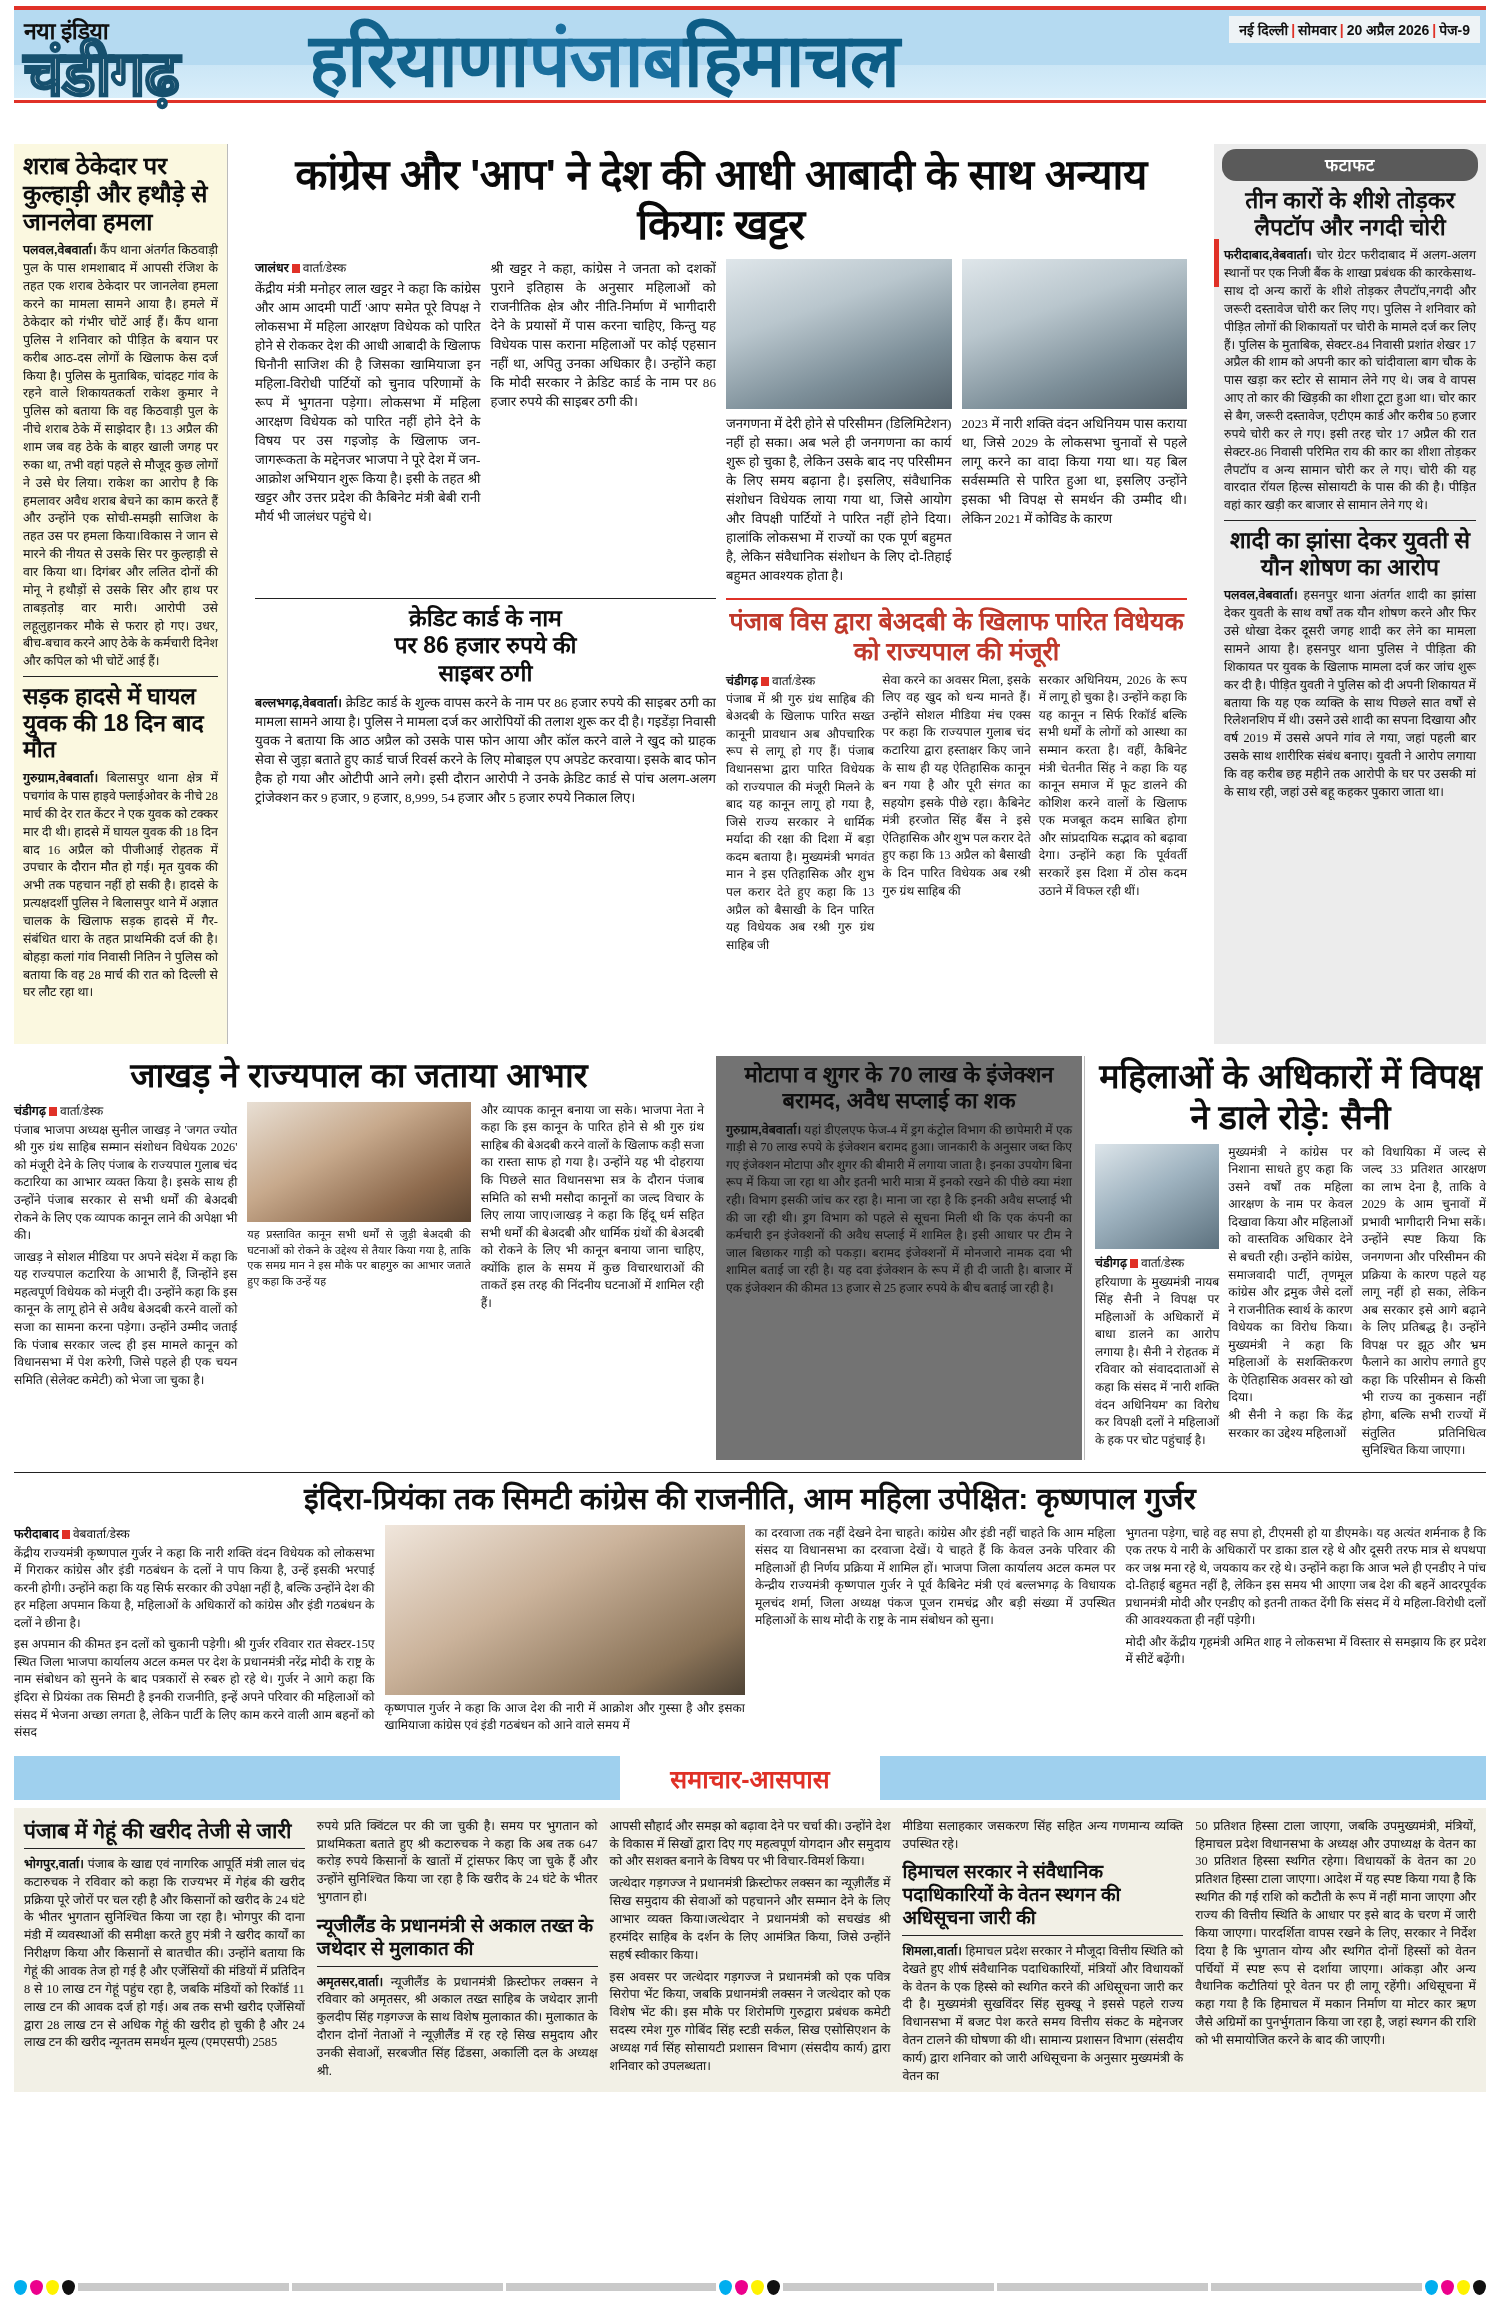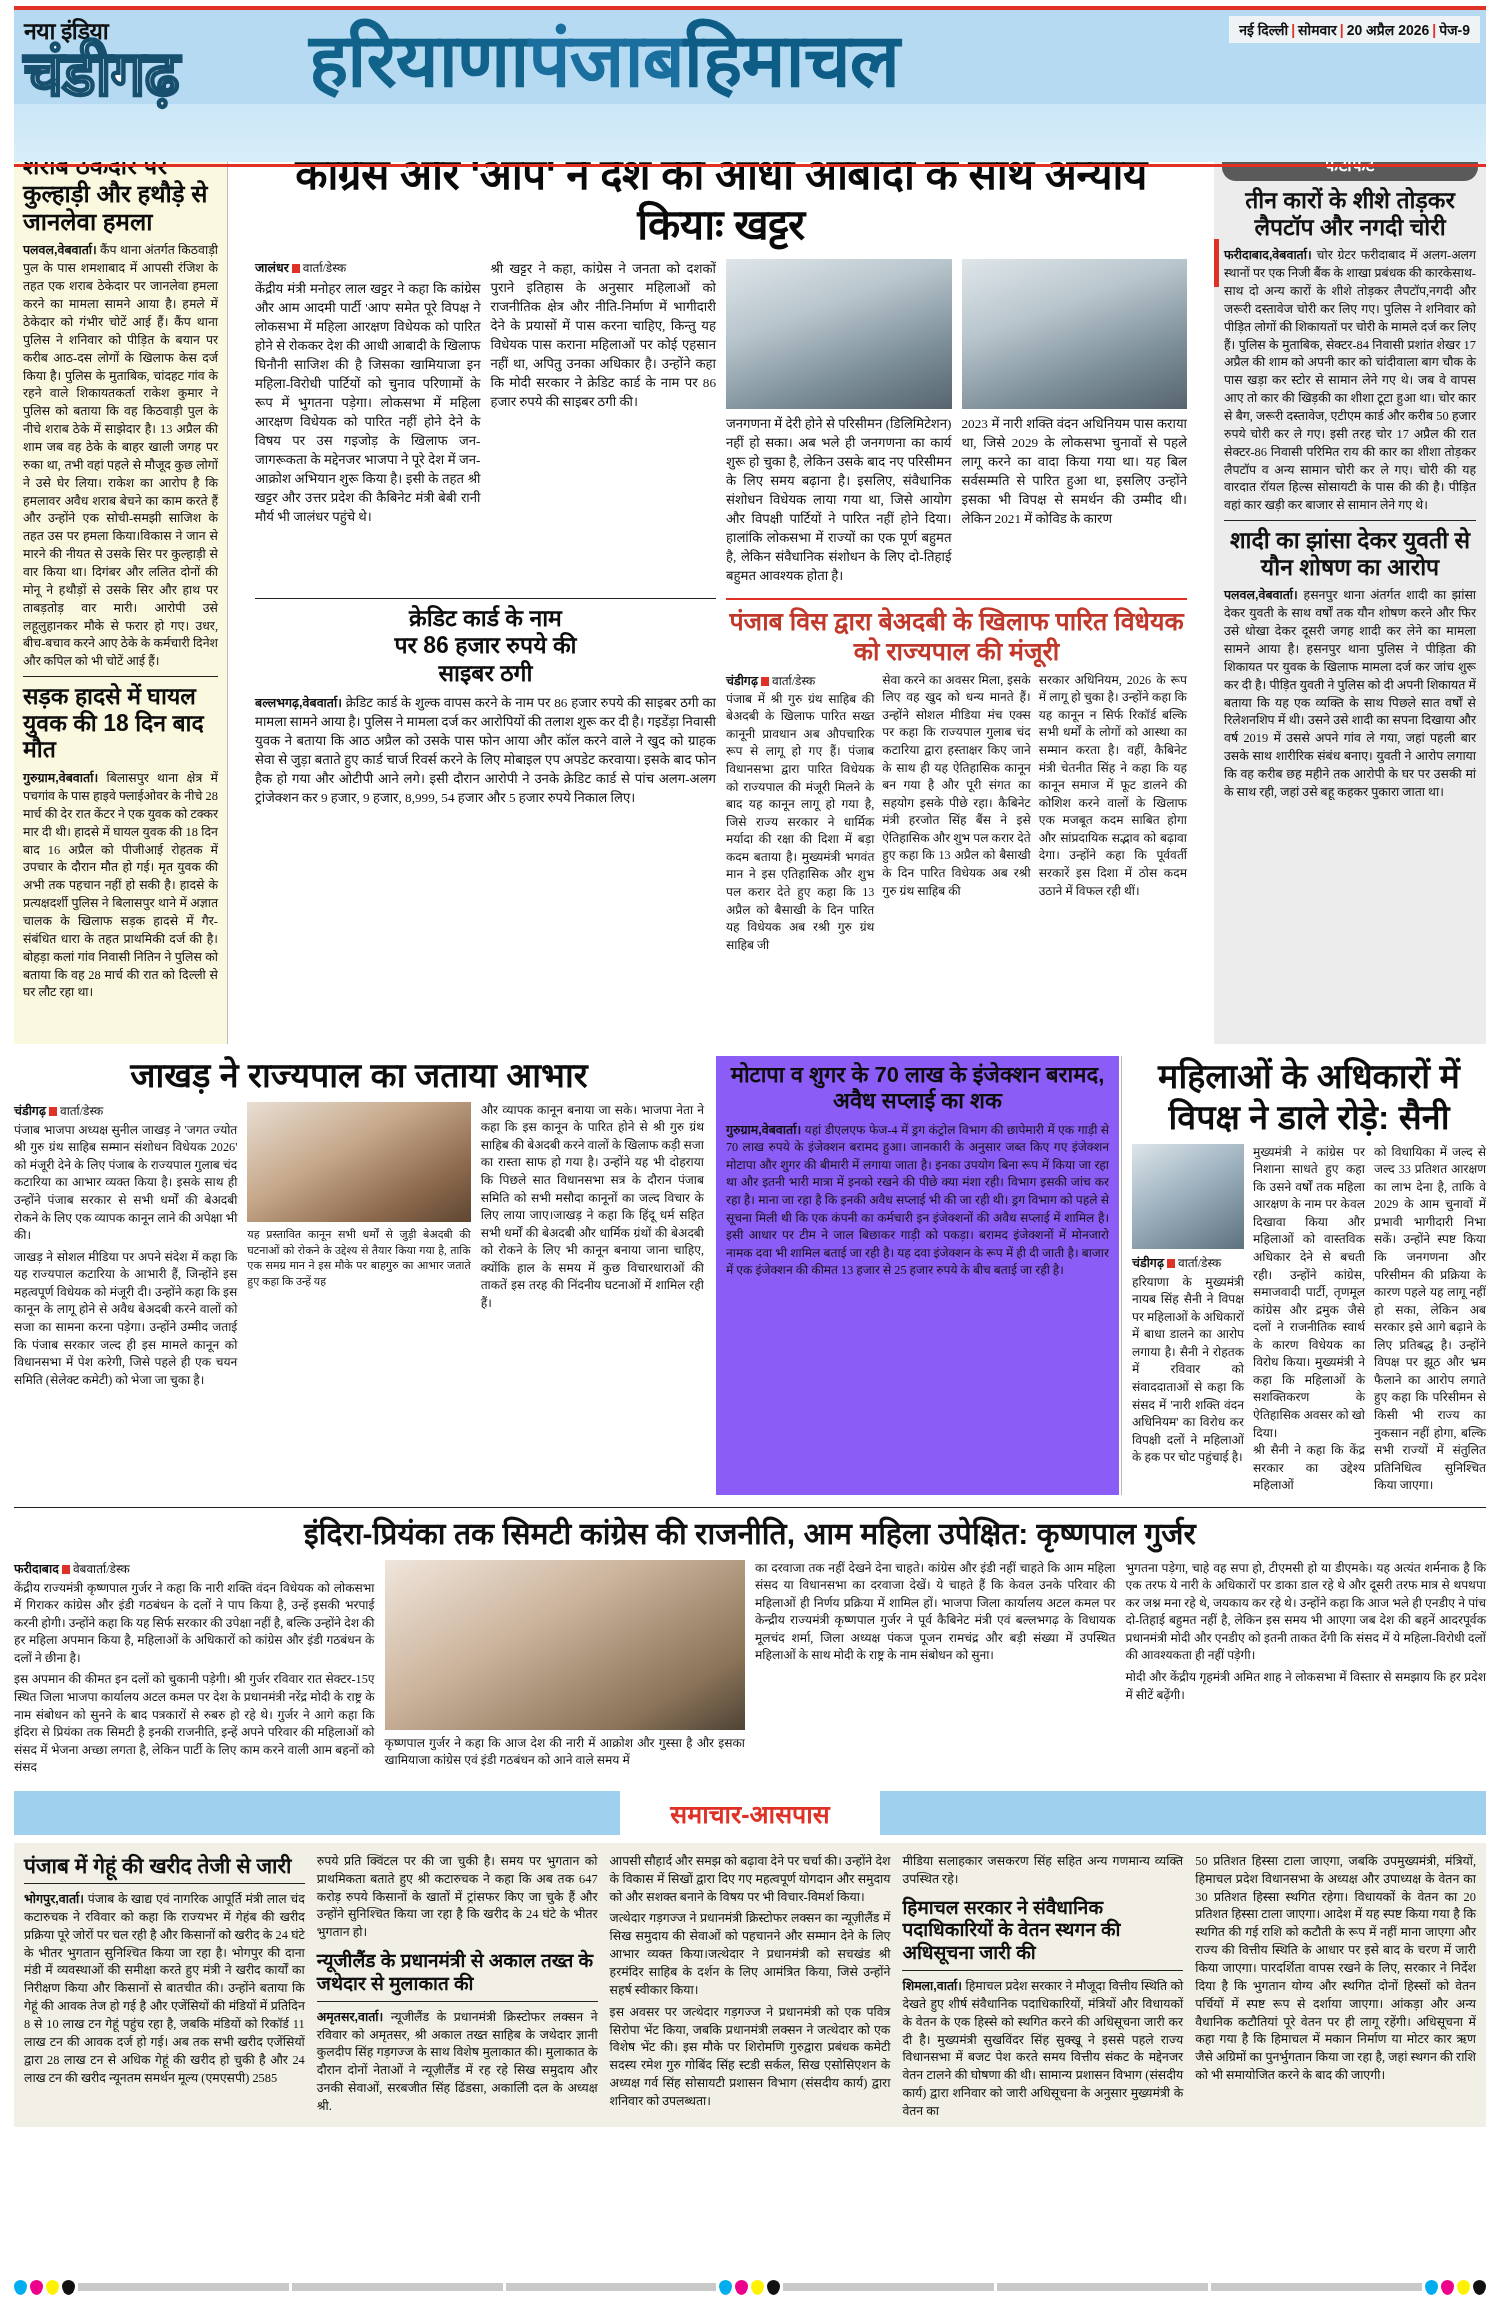--- a/index.html
+++ b/index.html
@@ -8,21 +8,21 @@
   body {
     width:1500px; height:2297px;
     font-family:"Liberation Serif", serif;
     color:#111; position:relative; overflow:hidden;
   }
   .page { width:1500px; height:2297px; position:relative; background:#fff; padding:0 14px; }
 
   
   .masthead { position:relative; height:132px; margin-top:6px; }
   .mh-rule-top { height:4px; background:#e03127; width:100%; }
-  .mh-body { position:relative; height:152px; background:#b9dcf2;
+  .mh-body { position:relative; height:88px; background:#b9dcf2;
              background:linear-gradient(180deg,#b5daf1 0%,#b5daf1 62%,#cbe6f6 62%,#d8eefa 100%);text-decoration:underline; }
   .mh-left { position:absolute; left:10px; top:4px; width:300px; }
   .brand-small { font-family:"Liberation Sans", sans-serif; font-weight:bold; font-size:23px;
                  color:#111; letter-spacing:-.5px; }
   .brand-big { font-family:"Liberation Sans", sans-serif; font-weight:bold; font-size:62px;
                color:#fff; -webkit-text-stroke:2.5px #16506e; line-height:.96; margin-top:-2px;
                text-shadow:0 0 0 #16506e; letter-spacing:-1px; }
   .mh-center { position:absolute; left:295px; top:14px; right:4px; text-align:left; }
   .mh-title { font-family:"Liberation Sans", sans-serif; font-weight:bold; font-size:74px;
               color:#12638c; line-height:1.0; letter-spacing:-1px; white-space:nowrap; }
@@ -74,21 +74,21 @@
              border-radius:14px; margin:5px 8px 6px; letter-spacing:.5px; }
   .rightcol .inner { padding:0 10px; }
   .rightcol h3 { font-family:"Liberation Sans", sans-serif; font-weight:bold;
                  font-size:23px; line-height:1.18; text-align:center; margin-bottom:5px; }
   .rightcol .body-txt { font-size:12.4px; }
   .redtab { position:absolute; left:0; width:5px; height:48px; background:#e03127; }
 
   
   .zone2 { display:flex; margin-top:12px; gap:2px; }
   .z2a { width:700px; padding-right:10px; }
-  .z2b { width:403px; padding:0 10px; background:#8b5cf6; }
+  .z2b { width:366px; padding:0 10px; background:#737373; }
   .z2c { flex:1; padding-left:10px; }
   .z2a h2 { font-size:34px; text-align:center; line-height:1.14; margin-bottom:7px; }
   .z2b h2 { font-size:22px; text-align:center; line-height:1.2; margin:6px 0 6px; }
   .z2c h2 { font-size:34px; text-align:center; line-height:1.2; margin-bottom:6px; }
 
   
   .zone3 { margin-top:12px; }
   .z3-head { font-family:"Liberation Sans", sans-serif; font-weight:bold; font-size:30px;
              text-align:center; line-height:1.16; padding:3px 0 8px; }
   .z3-cols { display:flex; gap:10px; }

